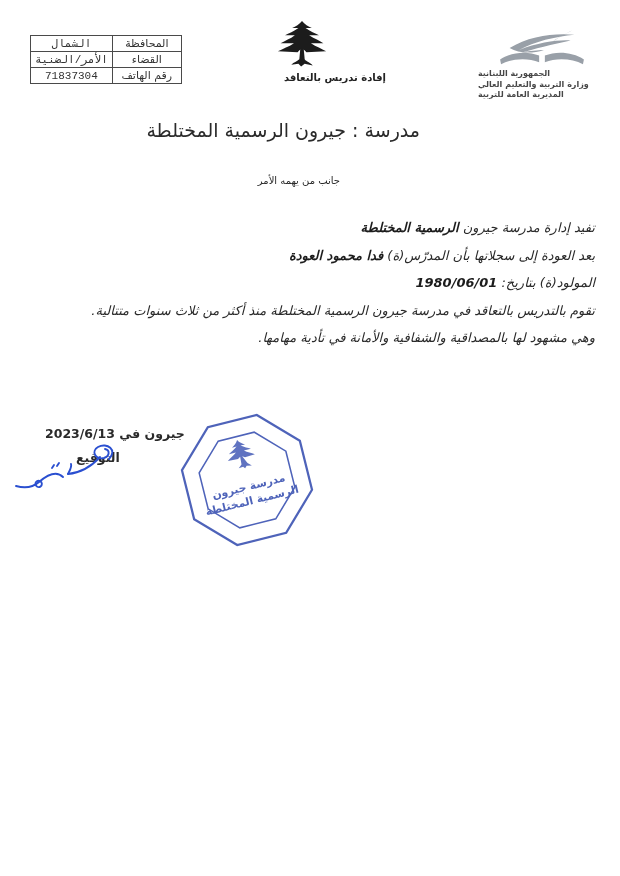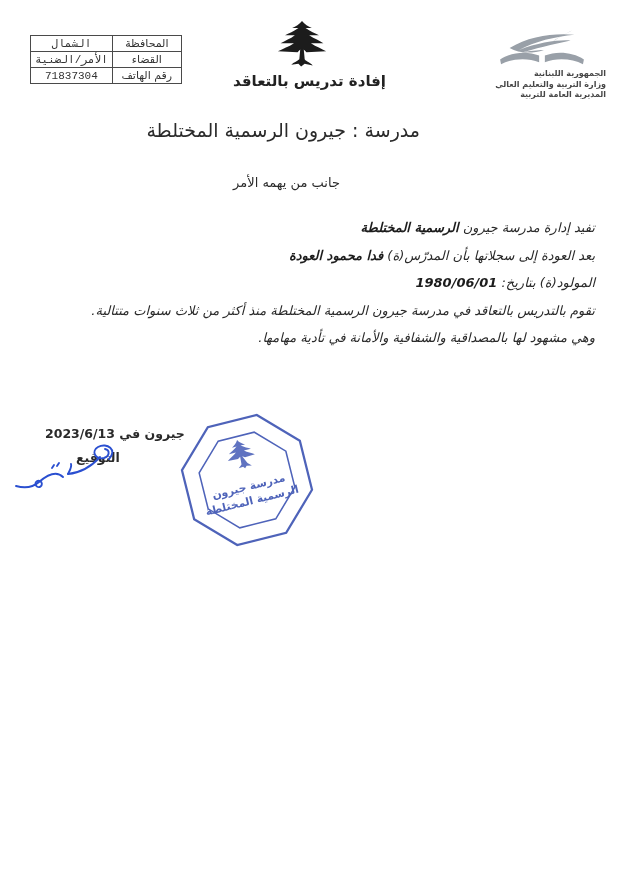--- a/index.html
+++ b/index.html
@@ -27,38 +27,38 @@
     padding:1px 4px;
     height:13px;
     white-space:nowrap;
   }
   .info-table td.lbl{width:60px;}
   .info-table td.val{width:68px;font-family:Liberation Mono, monospace;}
   
   .cedar-logo{position:absolute;left:274px;top:20px;width:56px;height:50px;}
   .doc-title{
     position:absolute;left:246px;top:72px;width:140px;
-    text-align:center;font-weight:bold;font-size:15px;color:#222;
+    text-align:right;font-weight:bold;font-size:10px;color:#222;
     white-space:nowrap;
   }
   
   .ministry-logo{position:absolute;left:494px;top:28px;width:96px;height:40px;}
   .ministry-text{
     position:absolute;left:478px;top:69px;width:128px;
-    text-align:right;font-size:8px;font-weight:bold;color:#474747;
+    text-align:left;font-size:8px;font-weight:bold;color:#474747;
     line-height:10.5px;white-space:nowrap;
   }
   
   .school-line{
     position:absolute;right:200px;top:119px;
     font-weight:normal;font-size:19px;white-space:nowrap;
   }
   .salutation{
     position:absolute;right:280px;top:175px;
-    font-size:13px;white-space:nowrap;
+    font-size:10px;white-space:nowrap;
   }
   .body-block{
     position:absolute;right:25px;top:214px;width:575px;
     font-size:13px;text-align:right;font-style:italic;
   }
   .body-block .line{line-height:27.5px;white-space:nowrap;}
   .body-block b{font-weight:bold;color:#1c1c1c;}
   
   .footer-date{
     position:absolute;left:45px;top:426px;

